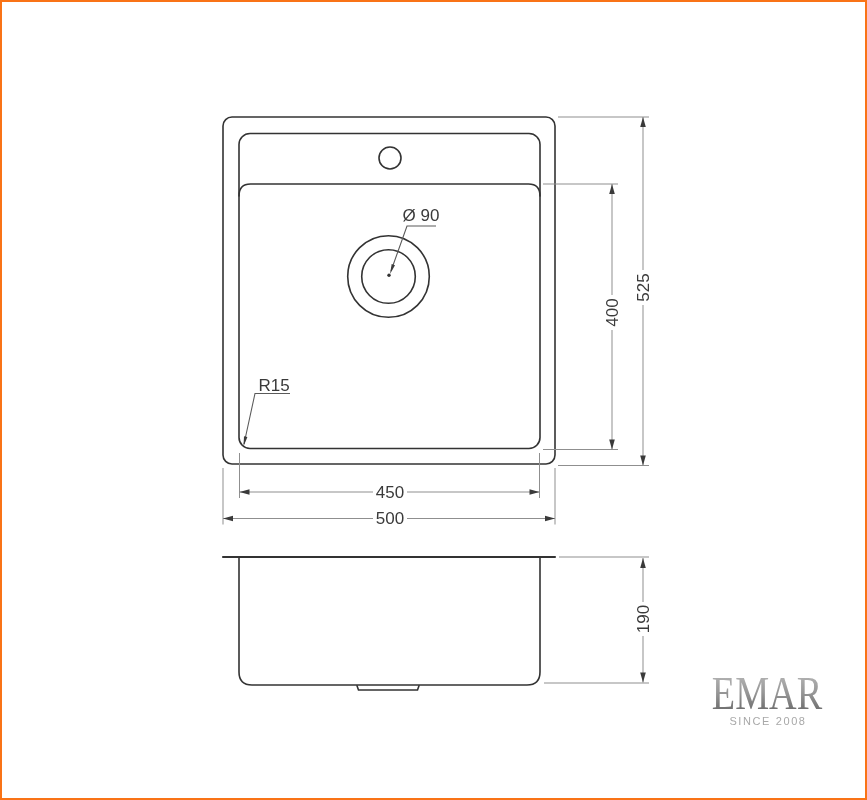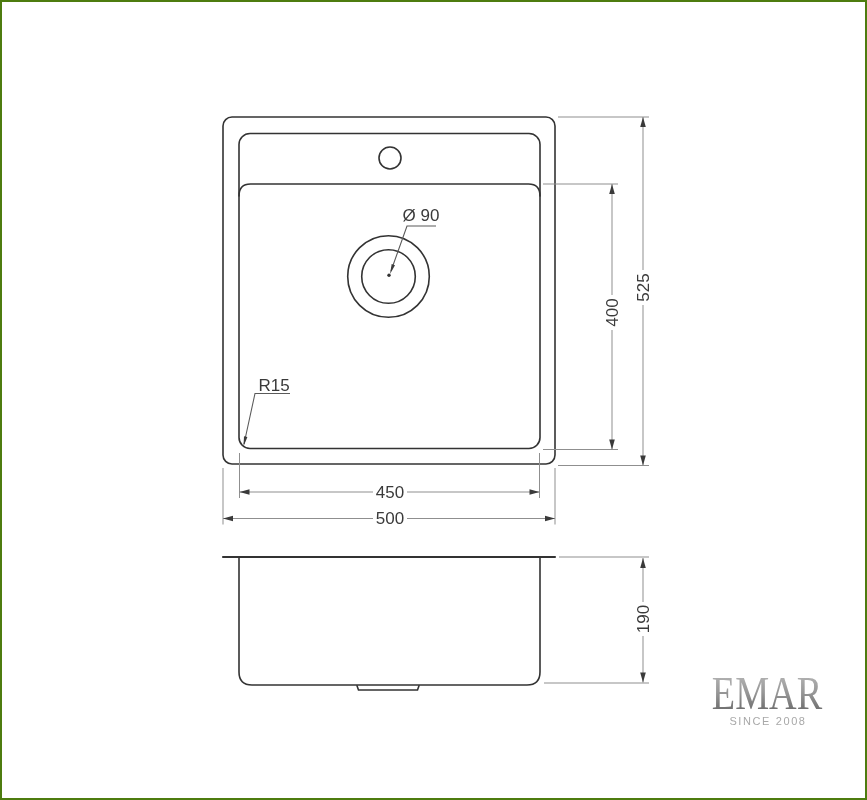--- a/index.html
+++ b/index.html
@@ -1,21 +1,21 @@
 <!DOCTYPE html>
 <html><head>
 <meta charset="utf-8">
 <style>
   html,body { margin:0; padding:0; background:#fff; }
   .page {
     position:relative;
     width:867px; height:800px;
     box-sizing:border-box;
     background:#ffffff;
-    border:2px solid #4d7c0f;
+    border:2px solid #f97316;
     overflow:hidden;
     font-family:"Liberation Sans", sans-serif;
   }
   svg { display:block; }
   .obj   { fill:none; stroke:#333333; stroke-width:1.6px; stroke-linecap:round; }
   .obj-thick { fill:none; stroke:#333333; stroke-width:2.1px; stroke-linecap:round; }
   .dim   { fill:none; stroke:#8f8f8f; stroke-width:1px; }
   .leader{ fill:none; stroke:#5a5a5a; stroke-width:1.1px; }
   .arrow { fill:#3a3a3a; stroke:none; }
   .dot   { fill:#333333; stroke:none; }

